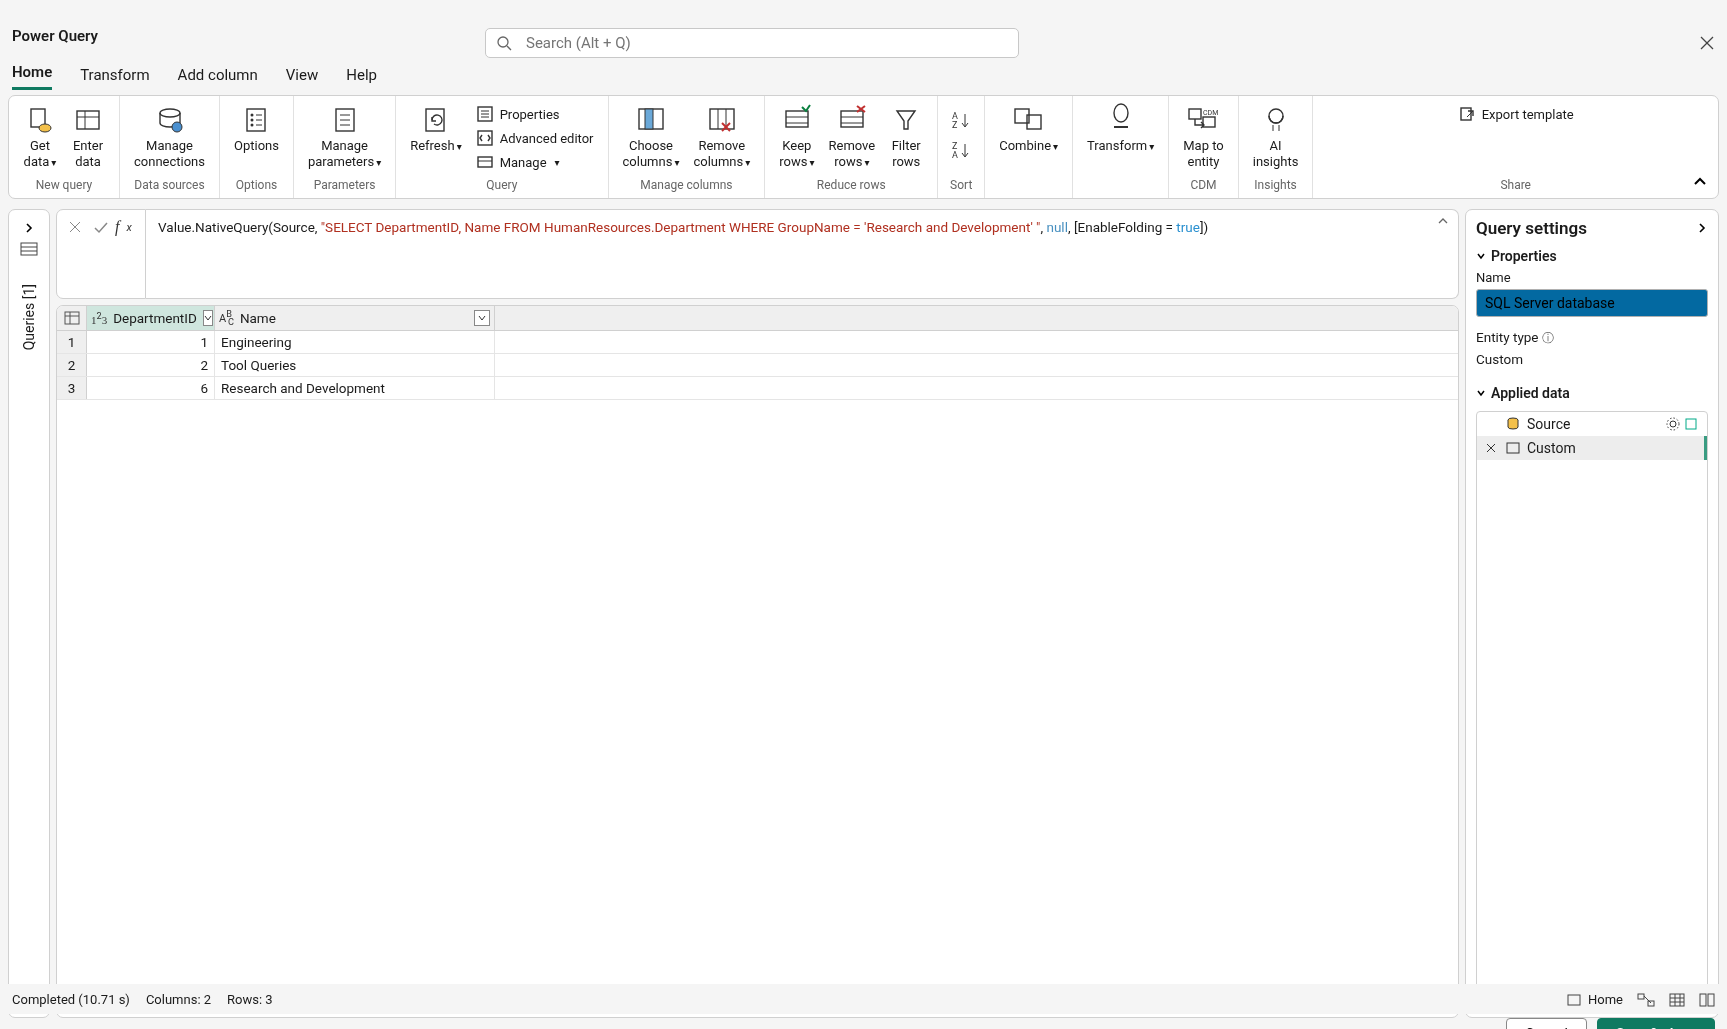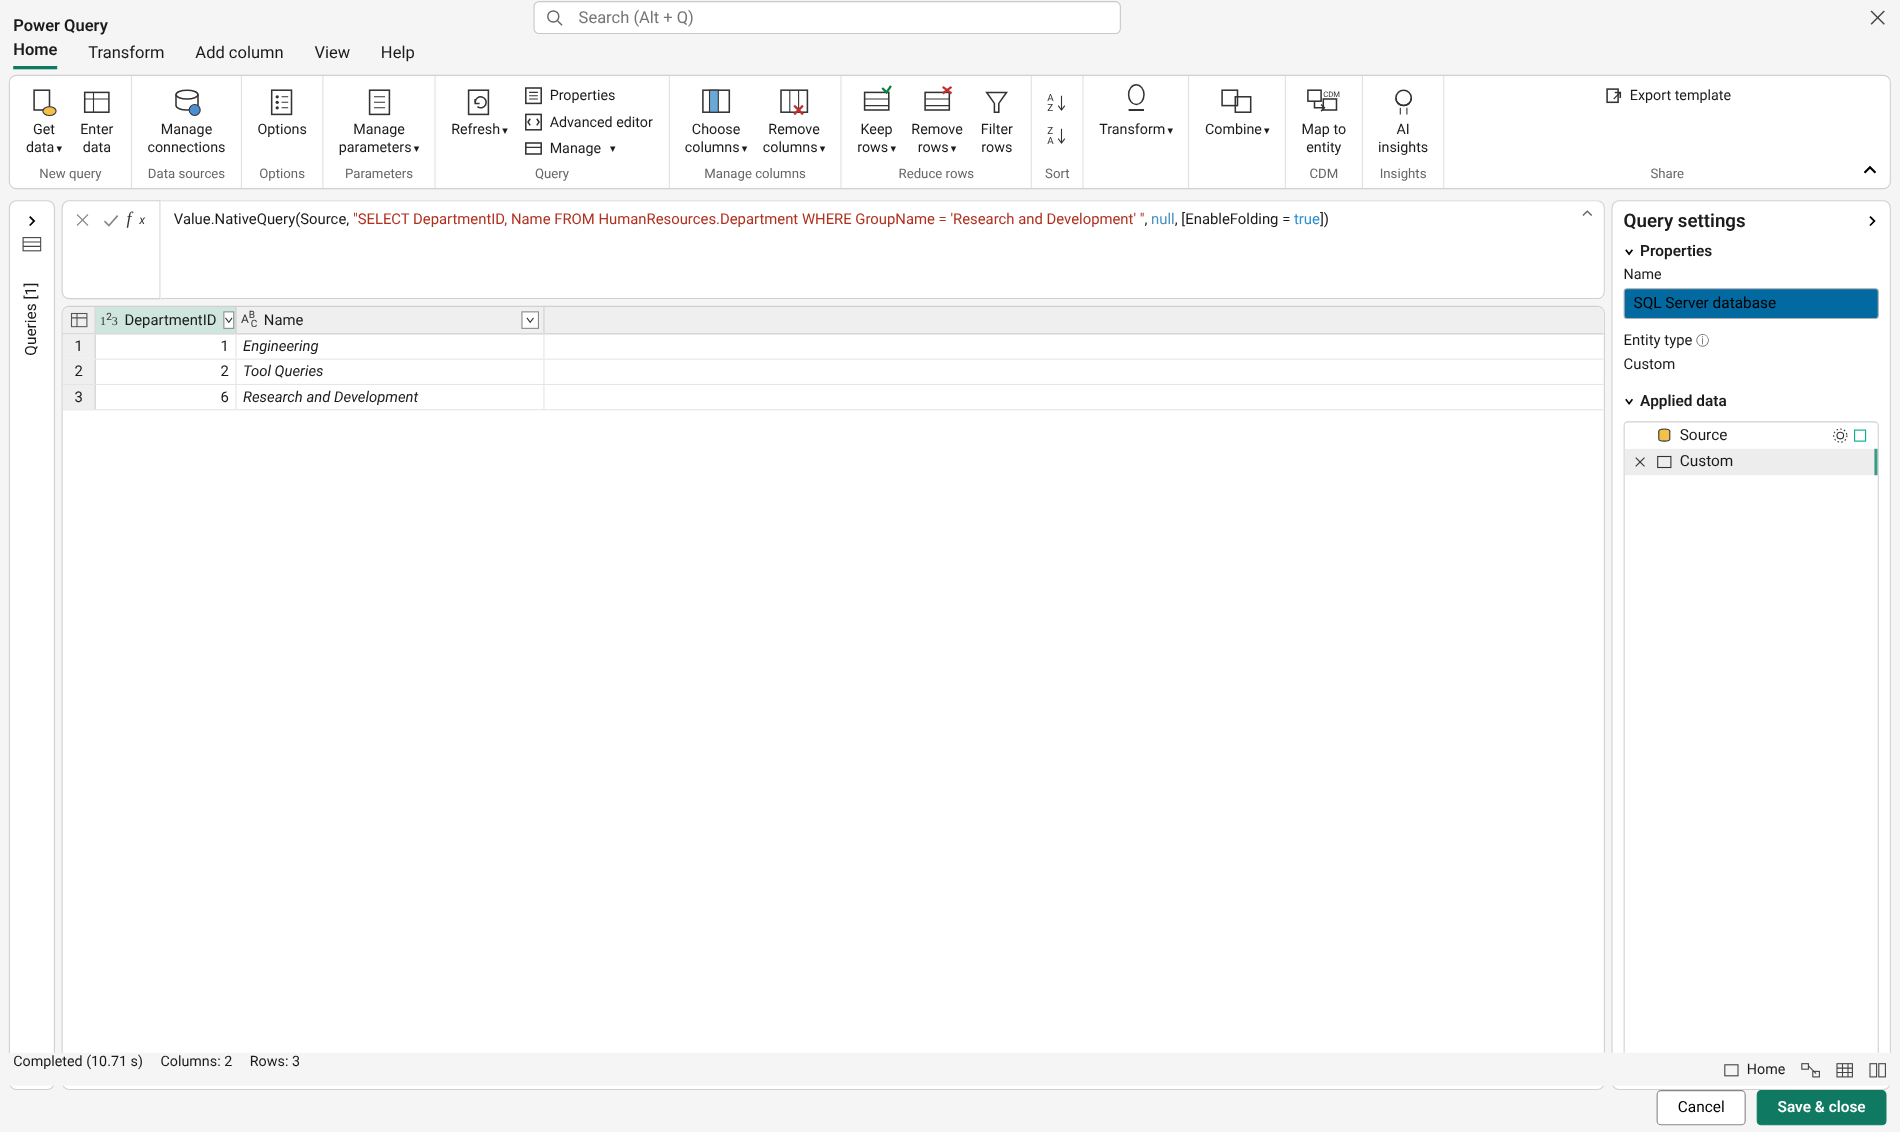--- a/index.html
+++ b/index.html
@@ -6,21 +6,21 @@
   --text:#1b1b1b; --muted:#666; --bg:#fff; --panel:#f5f5f5; --border:#d0d0d0;
   --accent:#0f7a61; --sel:#e8f3f0; --header:#fafafa; --ribbon:#fafafa;
 }
 *{box-sizing:border-box; font-family:"Segoe UI","Segoe UI Web",-apple-system,BlinkMacSystemFont,Roboto,Helvetica,Arial,sans-serif;}
 html,body{margin:0; padding:0; height:100%; background:var(--panel); color:var(--text);}
 body{overflow:hidden;}
 svg{display:block;}
 .app{width:1727px; height:1029px; position:relative; background:var(--panel);}
 
 
-.titlebar{height:32px; display:flex; align-items:flex-end; padding:0 12px;}
+.titlebar{height:32px; display:flex; align-items:flex-start; padding:0 12px;margin-top:27px;}
 .titlebar .title{font-size:15px; font-weight:600;}
 .searchbox{position:absolute; left:485px; top:1px; width:534px; height:30px; background:var(--bg); border:1px solid #c8c8c8; border-radius:5px; display:flex; align-items:center; padding:0 10px; gap:12px;}
 .searchbox input{border:none; outline:none; flex:1; font-size:15px; background:transparent;}
 .close-btn{position:absolute; right:8px; top:4px; width:24px; height:24px; display:flex; align-items:center; justify-content:center; cursor:pointer;}
 
 
 .tabs{height:32px; display:flex; align-items:flex-end; gap:28px; padding-left:12px; border-bottom:1px solid transparent;}
 .tab{font-size:15px; padding-bottom:6px; cursor:pointer;}
 .tab.active{font-weight:600; border-bottom:3px solid var(--accent);}
 
@@ -59,40 +59,40 @@
 .grid .corner{width:30px; border-right:1px solid var(--border); display:flex; align-items:center; justify-content:center;}
 .colh{display:flex; align-items:center; gap:6px; border-right:1px solid var(--border); padding:3px 4px; position:relative;}
 .colh.c1{width:128px; background:#cfe6de;}
 .colh.c2{width:280px;}
 .colh .dd{width:16px; height:16px; border:1px solid #888; background:#fff; display:flex; align-items:center; justify-content:center; margin-left:auto; cursor:pointer;}
 .grid .row{display:flex; border-bottom:1px solid #e5e5e5;}
 .grid .row:nth-child(odd){}
 .rownum{width:30px; background:#efefef; border-right:1px solid var(--border); text-align:center; padding:3px 0;}
 .cell{border-right:1px solid #e5e5e5; padding:3px 6px;}
 .cell.c1{width:128px; text-align:right;}
-.cell.c2{width:280px;font-style:italic;}
+.cell.c2{width:280px;}
 
 
 .settings{width:254px; display:flex; flex-direction:column;}
 .settings-inner{flex:1; background:var(--bg); border:1px solid var(--border); border-radius:7px; padding:8px 10px 10px; display:flex; flex-direction:column; overflow:hidden;justify-content:flex-end;}
 .settings h2{font-size:17px; font-weight:600; margin:0; display:flex; align-items:center; justify-content:space-between;}
 .section-h{font-size:14px; font-weight:600; margin:10px 0 6px; display:flex; align-items:center; gap:5px; cursor:pointer;}
 .propname{font-size:13px; margin-bottom:4px;}
 .textfield{width:100%; border:1px solid #b0b0b0; border-radius:3px; padding:5px 8px; font-size:14px; background:#0369a1;}
 .entity{font-size:13.5px; margin-top:4px;}
 .entity .info{color:#666; font-size:12px;}
 .steps{border:1px solid var(--border); border-radius:4px; flex:1; margin-top:4px; overflow:auto; padding:0;}
 .step{display:flex; align-items:center; gap:6px; padding:4px 6px; font-size:14px; border-right:3px solid transparent;}
 .step.sel{background:#ededed; border-right-color:#3a9c82;}
 .step .name{flex:1;}
 .step .del{width:16px; display:flex; justify-content:center; cursor:pointer;}
 .step .cfg{display:flex; gap:4px;}
 
 
-.status{position:absolute; left:0; right:0; bottom:42px; height:30px; background:#f5f5f5; border-top:1px solid transparent; display:flex; padding:0 12px; font-size:13px; gap:16px;}
+.status{position:absolute; left:0; right:0; bottom:42px; height:30px; background:#f5f5f5; border-top:1px solid transparent; display:flex; align-items:center; padding:0 12px; font-size:13px; gap:16px;}
 .status .right{margin-left:auto; display:flex; align-items:center; gap:14px;}
 .status .right .item{display:flex; align-items:center; gap:6px; cursor:pointer;}
 
 
 .footer{position:absolute; right:12px; bottom:6px; display:flex; gap:10px;margin-left:13px;}
 .btn{padding:7px 18px; border-radius:4px; font-size:14px; cursor:pointer; border:1px solid #888; background:#fff;}
 .btn.primary{background:#0f7a61; color:#fff; border-color:#0f7a61; font-weight:600;}
 
 svg.ico-s{width:34px; height:34px;}
 svg.ico-xs{width:18px; height:18px;}
@@ -337,40 +337,40 @@
                 </span>
               </div>
             </div>
           </div>
           <div class="group-label">Sort</div>
         </div>
         <div class="group">
           <div class="group-controls">
             <div class="bigbtn">
               <div class="ico">
-                <svg class="ico-s" viewBox="0 0 34 34">
-                  <ellipse cx="17" cy="10" rx="7" ry="9" stroke="#333" stroke-width="1.4" fill="none"></ellipse>
-                  <line x1="10" y1="24" x2="24" y2="24" stroke="#333" stroke-width="2"></line>
-                </svg>
-              </div>
-              <div class="lbl">Transform<span class="chev">▾</span></div>
-            </div>
-          </div>
-          <div class="group-label"></div>
-        </div>
-        <div class="group">
-          <div class="group-controls">
-            <div class="bigbtn">
-              <div class="ico">
                 <svg class="ico-m" viewBox="0 0 40 34">
                   <rect x="6" y="6" width="14" height="14" stroke="#333" stroke-width="1.4" fill="none"></rect>
                   <rect x="18" y="12" width="14" height="14" stroke="#333" stroke-width="1.4" fill="none"></rect>
                 </svg>
               </div>
               <div class="lbl">Combine<span class="chev">▾</span></div>
+            </div>
+          </div>
+          <div class="group-label"></div>
+        </div>
+        <div class="group">
+          <div class="group-controls">
+            <div class="bigbtn">
+              <div class="ico">
+                <svg class="ico-s" viewBox="0 0 34 34">
+                  <ellipse cx="17" cy="10" rx="7" ry="9" stroke="#333" stroke-width="1.4" fill="none"></ellipse>
+                  <line x1="10" y1="24" x2="24" y2="24" stroke="#333" stroke-width="2"></line>
+                </svg>
+              </div>
+              <div class="lbl">Transform<span class="chev">▾</span></div>
             </div>
           </div>
           <div class="group-label"></div>
         </div>
         <div class="group">
           <div class="group-controls">
             <div class="bigbtn">
               <div class="ico">
                 <svg class="ico-m" viewBox="0 0 40 34">
                   <rect x="6" y="6" width="12" height="10" stroke="#333" stroke-width="1.4" fill="none"></rect>

